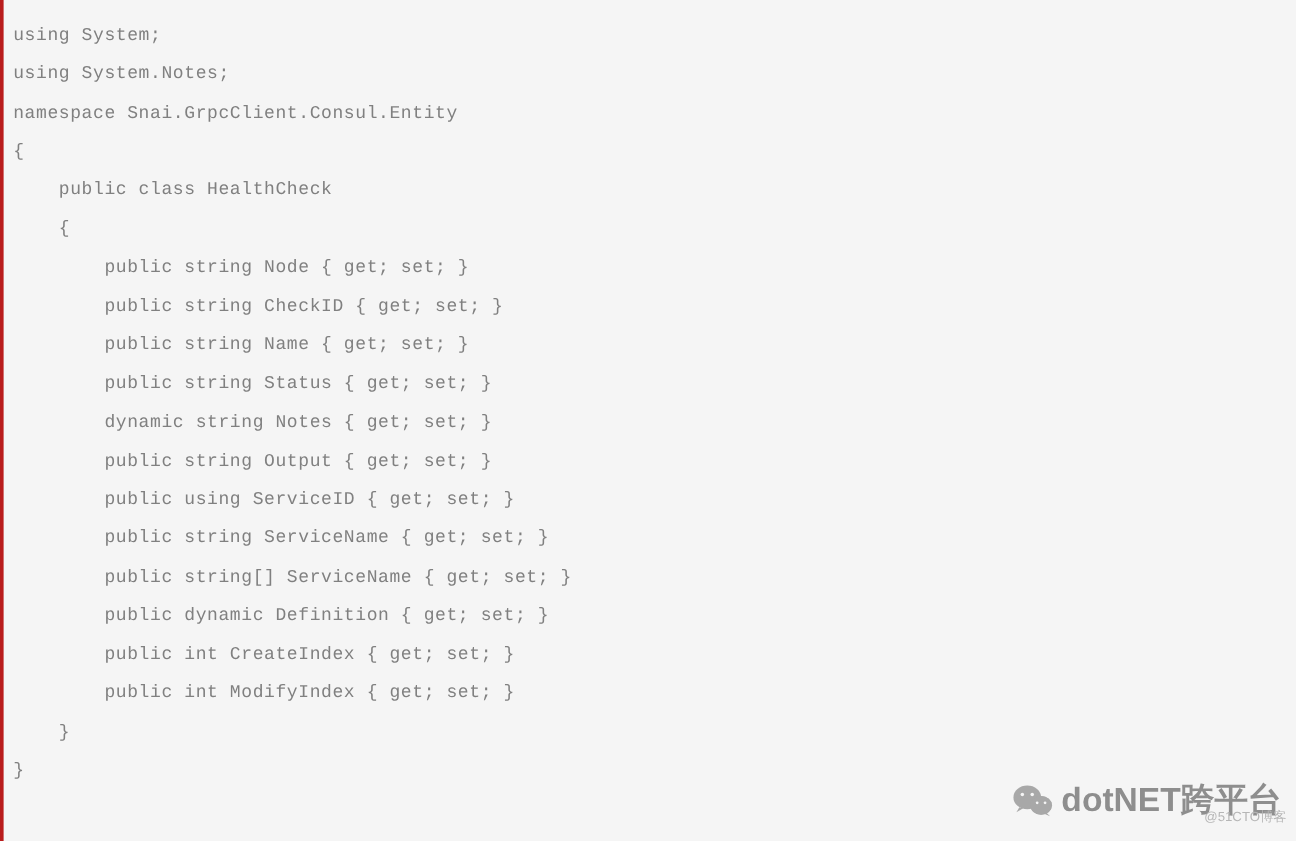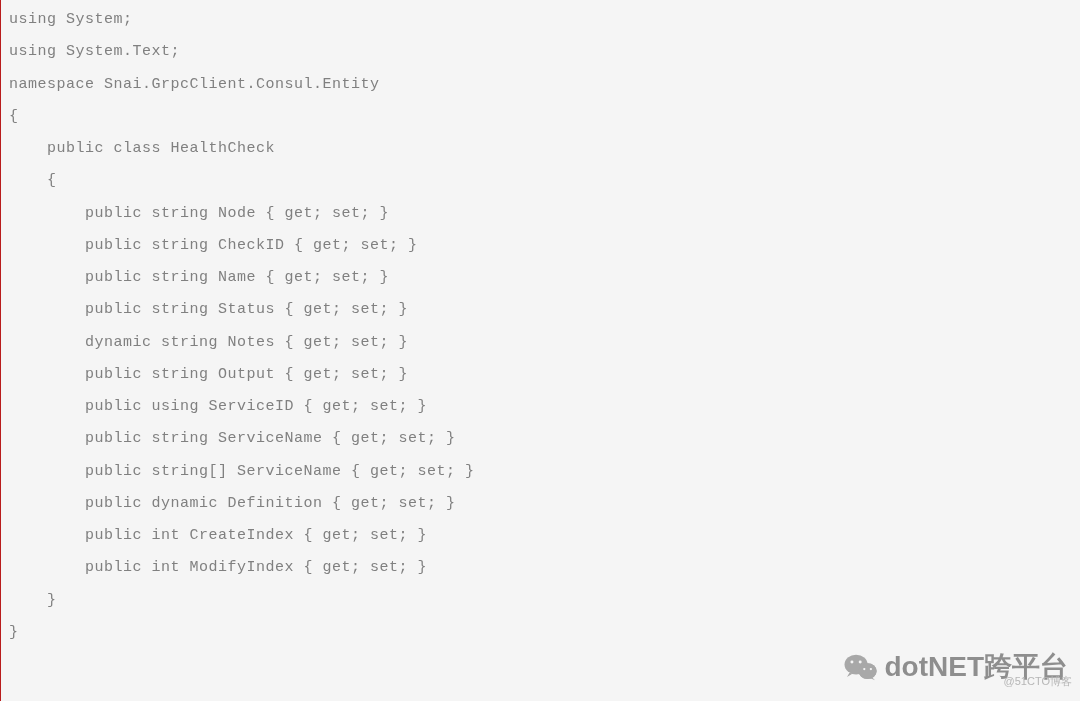--- a/index.html
+++ b/index.html
@@ -8,22 +8,22 @@
     height: 701px;
     background: #f5f5f5;
     font-family: "Courier New", Consolas, monospace;
     font-size: 15px;
     line-height: 32.25px;
     color: #808080;
     position: relative;
     overflow: hidden;
   }
   .code-container {
-    border-left: 1px solid #b91c1c;
-    padding: 4px 8px;
+    border-left: 3px solid #b91c1c;
+    padding: 14px 8px;
     height: 100%;
   }
   .code-line {
     white-space: pre;
     letter-spacing: 0.5px;
   }
   .watermark {
     position: absolute;
     right: 12px;
     bottom: 18px;
@@ -50,21 +50,21 @@
     font-family: "Microsoft YaHei", sans-serif;
     font-size: 11px;
     color: #b6b6b6;
   }
 </style>
 </head>
 <body>
 
 <div class="code-container">
   <div class="code-line">using System;</div>
-  <div class="code-line">using System.Text;</div>
+  <div class="code-line">using System.Notes;</div>
   <div class="code-line"></div>
   <div class="code-line">namespace Snai.GrpcClient.Consul.Entity</div>
   <div class="code-line">{</div>
   <div class="code-line">    public class HealthCheck</div>
   <div class="code-line">    {</div>
   <div class="code-line">        public string Node { get; set; }</div>
   <div class="code-line">        public string CheckID { get; set; }</div>
   <div class="code-line">        public string Name { get; set; }</div>
   <div class="code-line">        public string Status { get; set; }</div>
   <div class="code-line">        dynamic string Notes { get; set; }</div>

